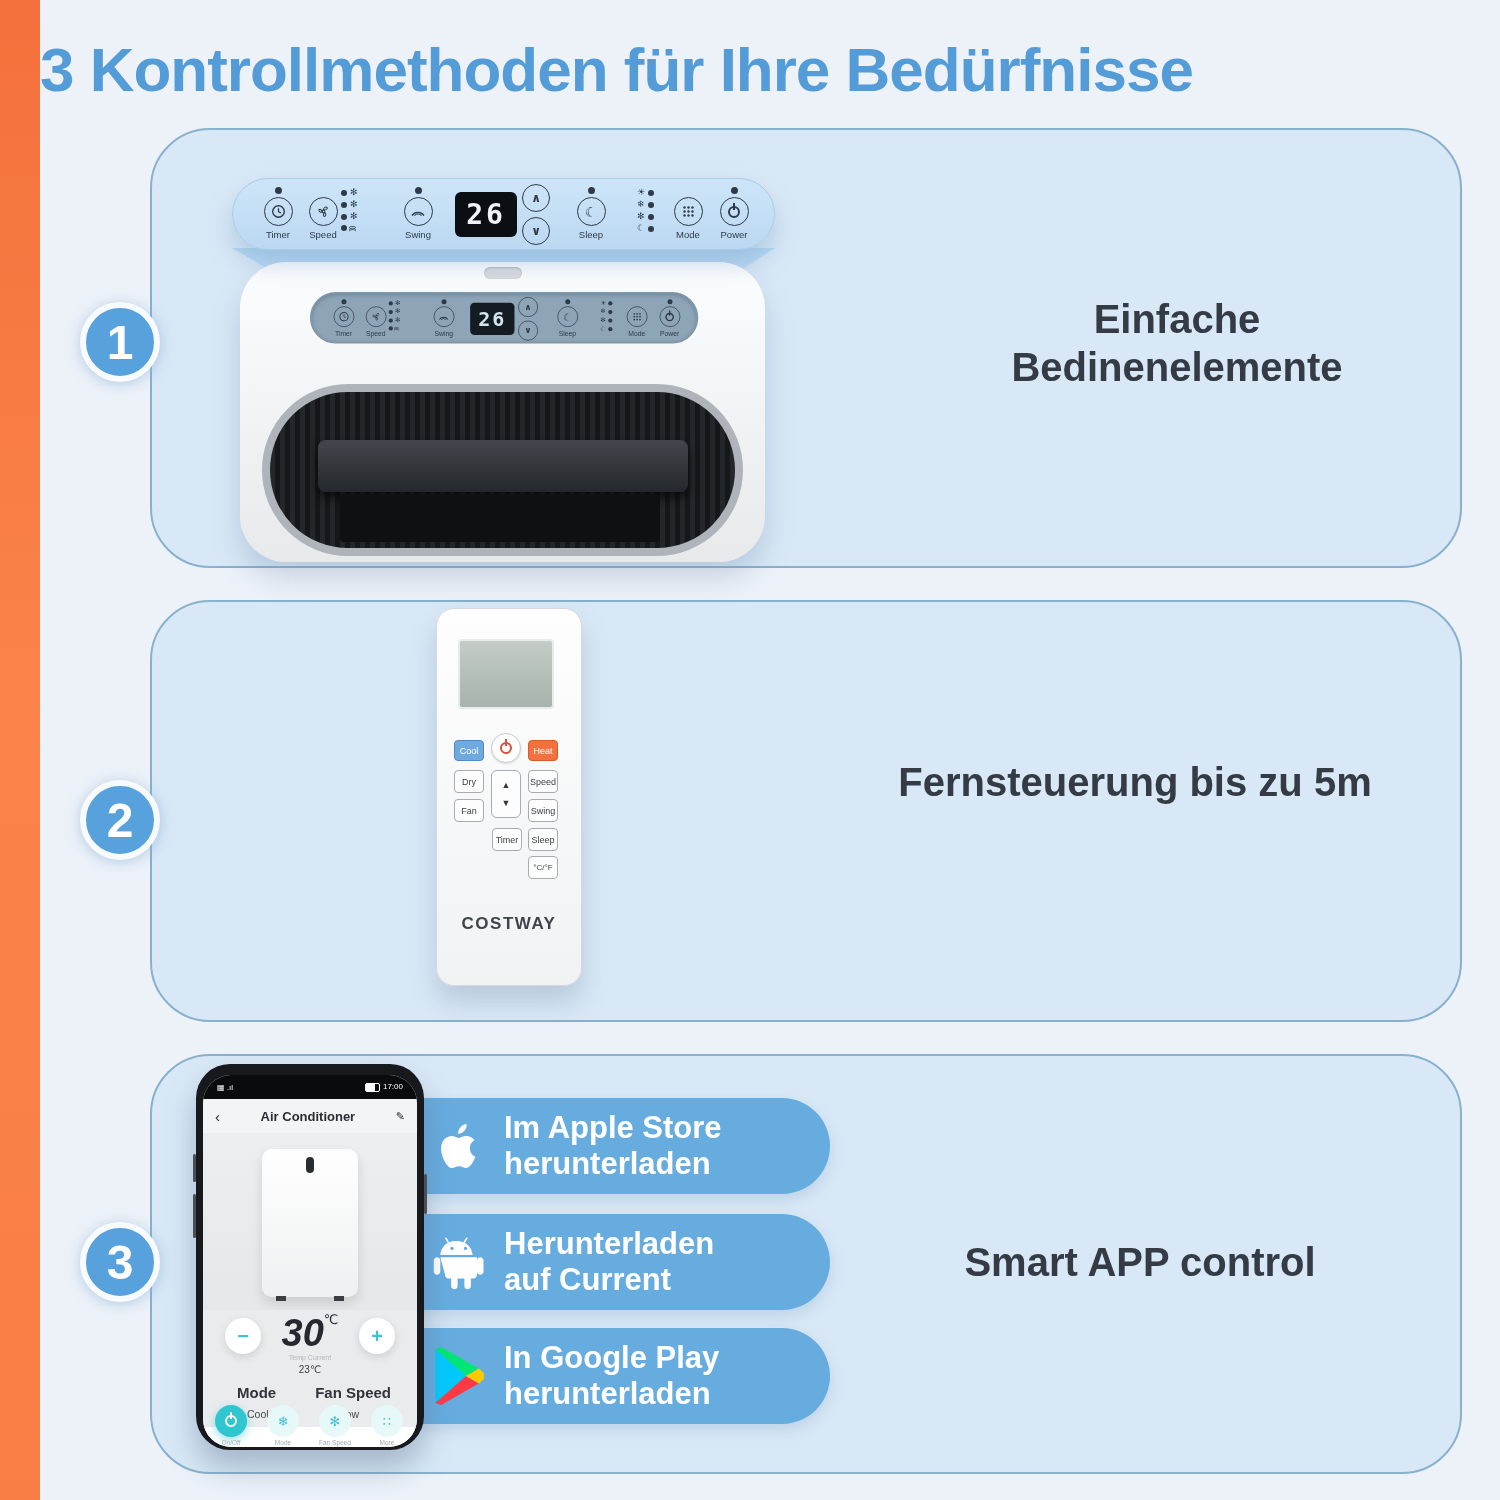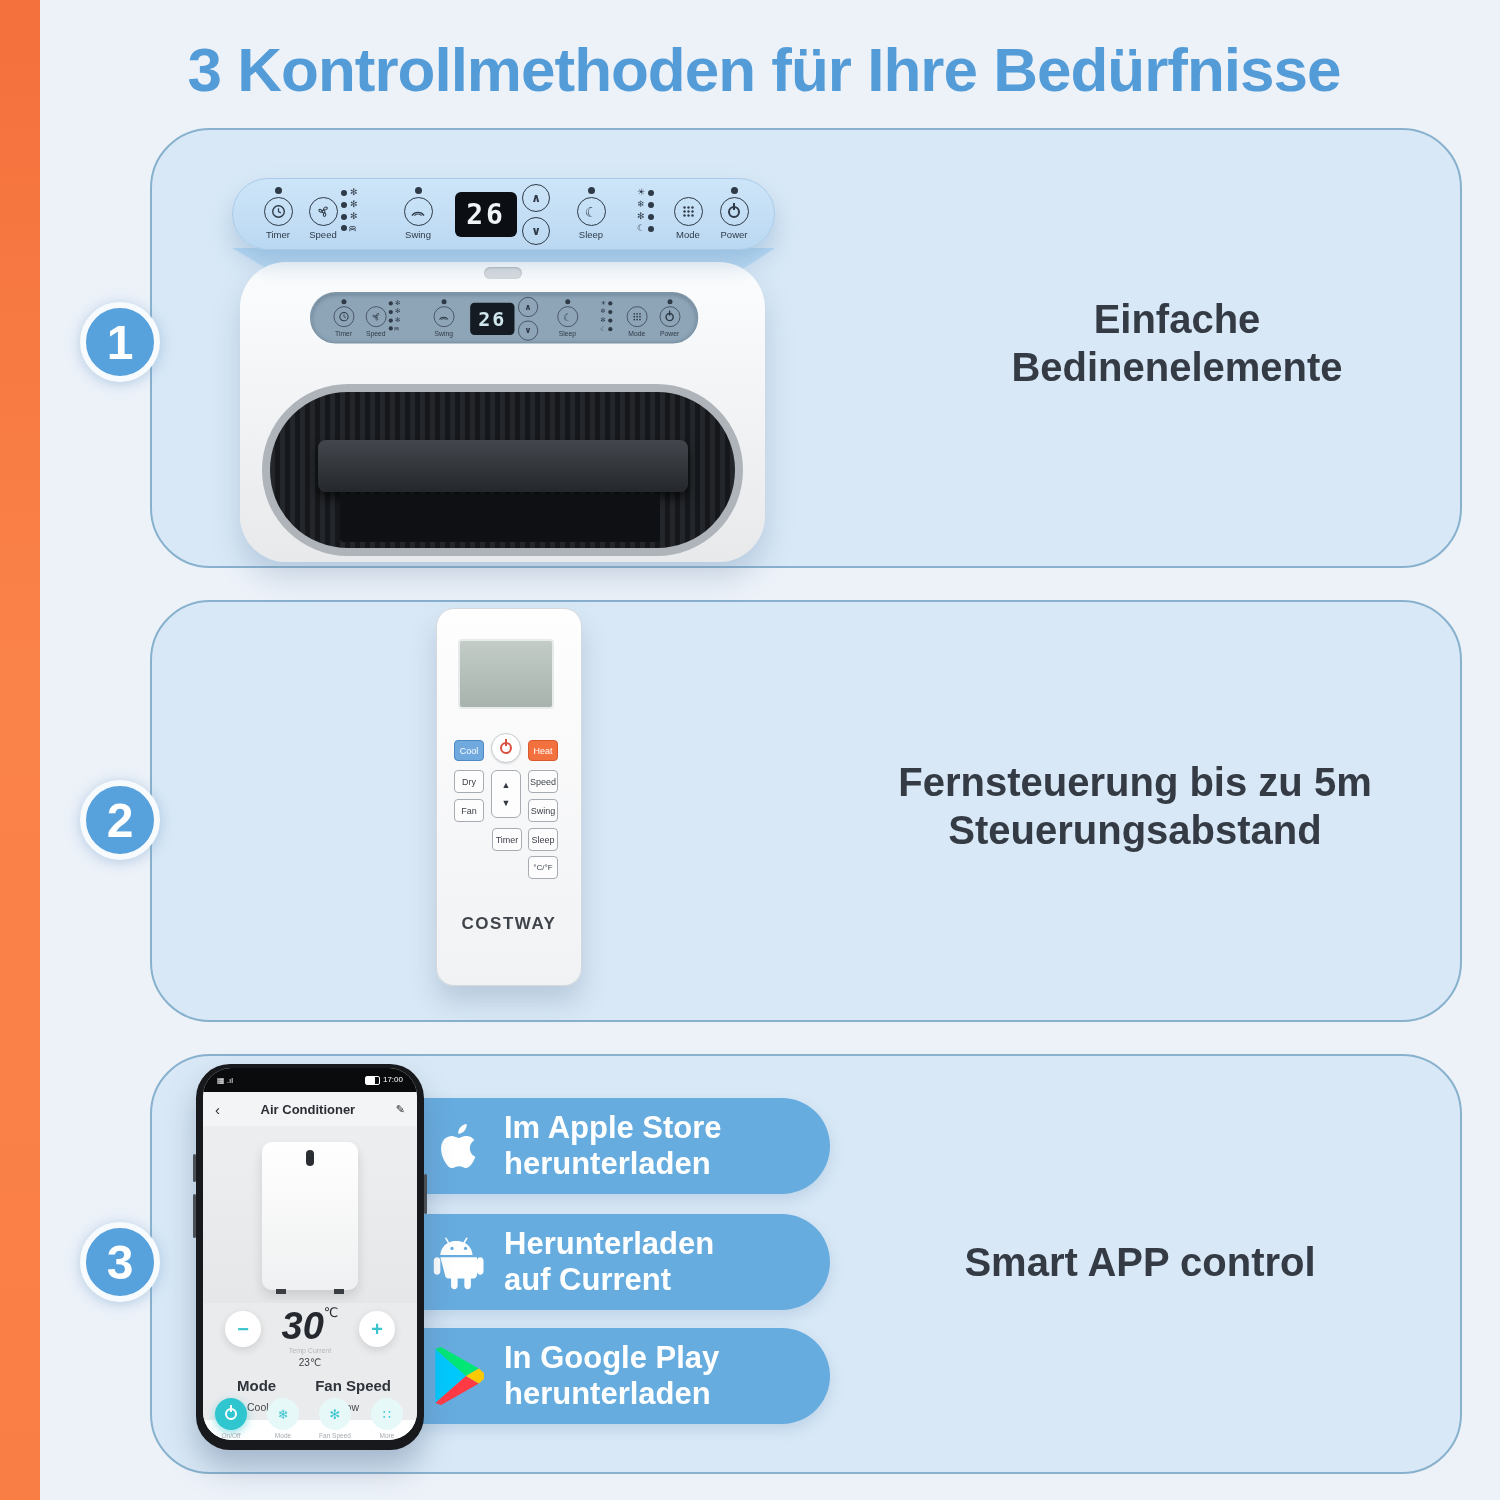--- a/index.html
+++ b/index.html
@@ -2,21 +2,21 @@
 <html><head>
 <meta charset="utf-8">
 <style>
   html,body{margin:0;padding:0;background:#EDF2F9;}
   .stage{position:relative;width:1500px;height:1500px;overflow:hidden;
          font-family:"Liberation Sans","DejaVu Sans",sans-serif;background:#EDF2F9;}
   
   .accent{position:absolute;left:0;top:0;width:40px;height:1500px;
           background:linear-gradient(180deg,#F4703C 0%,#FA8349 45%,#F97E45 100%);}
   
-  .title{position:absolute;left:40px;right:12px;top:34px;text-align:center;
+  .title{position:absolute;left:40px;right:12px;top:34px;
          font-size:62px;font-weight:800;color:#549CD8;letter-spacing:-1px;}
   
   .card{position:absolute;left:150px;width:1312px;background:#D8E8F6;
         border:2px solid #88B1CD;border-radius:60px;box-sizing:border-box;}
   .card1{top:128px;height:440px;}
   .card2{top:600px;height:422px;}
   .card3{top:1054px;height:420px;}
   
   .num{position:absolute;left:80px;width:80px;height:80px;border-radius:50%;
        background:#57A1DC;border:6px solid #F7FBFE;box-sizing:border-box;
@@ -88,21 +88,21 @@
   .r-power .pwr-icon::before{background:#D9503F;}
   .r-updown{position:absolute;left:54px;top:161px;width:30px;height:48px;border-radius:6px;
         background:#FDFDFE;border:1px solid #A7ACB3;box-sizing:border-box;display:flex;flex-direction:column;
         align-items:center;justify-content:space-evenly;font-size:9px;color:#33383F;}
   .r-brand{position:absolute;left:0;top:305px;width:100%;text-align:center;font-size:17px;
         font-weight:bold;letter-spacing:1.5px;color:#3F444B;}
   
   .phone{position:absolute;left:196px;top:1064px;width:228px;height:386px;border-radius:34px;
         background:#17191D;box-shadow:0 18px 30px rgba(90,110,140,.4);z-index:25;}
   .side-btn{position:absolute;width:3px;border-radius:2px;background:#4A4E55;}
-  .pscreen{position:absolute;left:7px;top:4px;width:214px;height:372px;border-radius:28px;overflow:hidden;
+  .pscreen{position:absolute;left:7px;top:11px;width:214px;height:372px;border-radius:28px;overflow:hidden;
         background:#F3F4F6;}
   .sbar{position:absolute;left:0;top:0;width:100%;height:24px;background:#0A0B0D;color:#fff;
         display:flex;align-items:center;justify-content:space-between;padding:0 14px;box-sizing:border-box;
         font-size:8px;}
   .batt{display:inline-block;width:13px;height:7px;border:1px solid #fff;border-radius:2px;margin-right:3px;
         background:linear-gradient(90deg,#fff 0 70%,transparent 70%);vertical-align:middle;}
   .appbar{position:absolute;left:0;top:24px;width:100%;height:34px;display:flex;align-items:center;
         justify-content:space-between;padding:0 12px;box-sizing:border-box;color:#2A2E34;}
   .appbar .t{font-size:13px;font-weight:bold;}
   .prod{position:absolute;left:0;top:58px;width:100%;height:177px;background:linear-gradient(#EDEEF0,#E6E7E9);}
@@ -299,21 +299,20 @@
     <div class="rbtn" style="left:17px;top:190px;width:30px;height:23px;">Fan</div>
     <div class="rbtn" style="left:91px;top:190px;width:30px;height:23px;">Swing</div>
     <div class="rbtn" style="left:55px;top:219px;width:30px;height:23px;">Timer</div>
     <div class="rbtn" style="left:91px;top:219px;width:30px;height:23px;">Sleep</div>
     <div class="rbtn" style="left:91px;top:247px;width:30px;height:23px;font-size:8px;">°C/°F</div>
     <div class="r-brand">COSTWAY</div>
   </div>
 
   <div class="caption cap2">
     <div>Fernsteuerung bis zu 5m</div>
-    <div>Steuerungsabstand</div>
   </div>
 
   <div class="badge b1">
     <div class="badge-icon">
       <svg width="54" height="60" viewBox="0 0 24 28" fill="#fff">
           <path d="M17.05 15.04c-.03-2.5 2.04-3.7 2.13-3.76-1.16-1.7-2.97-1.93-3.61-1.96-1.54-.16-3 .9-3.78.9-.78 0-1.98-.88-3.26-.85-1.68.02-3.22.97-4.08 2.47-1.74 3.02-.44 7.49 1.25 9.94.83 1.2 1.81 2.55 3.1 2.5 1.25-.05 1.72-.8 3.22-.8 1.5 0 1.93.8 3.25.78 1.34-.02 2.19-1.22 3.01-2.43.95-1.39 1.34-2.74 1.36-2.81-.03-.01-2.56-.98-2.59-3.98z"></path>
           <path d="M14.54 6.9c.69-.83 1.15-1.99 1.02-3.15-.99.04-2.18.66-2.89 1.49-.63.73-1.19 1.91-1.04 3.04 1.1.09 2.22-.56 2.91-1.38z"></path>
         </svg>
     </div>
     <div class="badge-lines">

